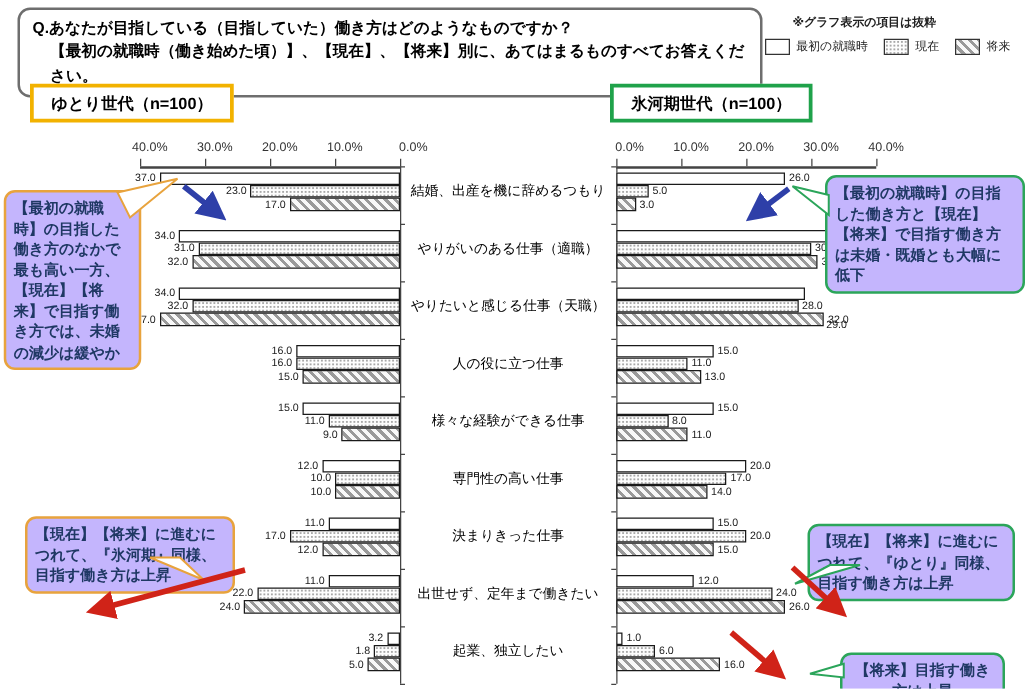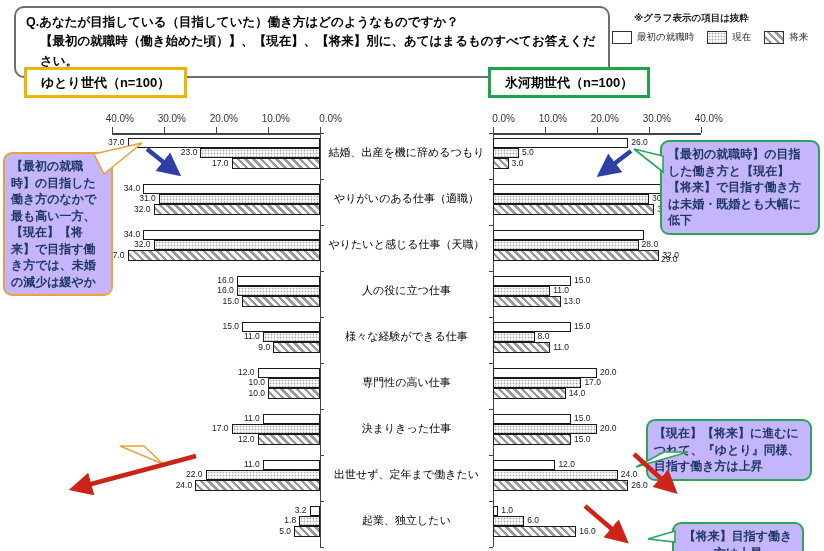--- a/index.html
+++ b/index.html
@@ -235,20 +235,21 @@
       <div class="bar sw-dots" style="left: 493px; top: 515.9px; width: 31.2px; height: 10.4px;"></div>
       <div class="bar-value" style="left: 527.2px; top: 515.4px;">6.0</div>
       <div class="bar sw-hatch" style="left: 294px; top: 526.3px; width: 26px; height: 10.4px;"></div>
       <div class="bar-value" style="left: 241px; top: 525.8px; text-align: right;">5.0</div>
       <div class="bar sw-hatch" style="left: 493px; top: 526.3px; width: 83.2px; height: 10.4px;"></div>
       <div class="bar-value" style="left: 579.2px; top: 525.8px;">16.0</div>
     </div>
 
   <div class="bubble orange b1">【最初の就職時】の目指した働き方のなかで最も高い一方、【現在】【将来】で目指す働き方では、未婚の減少は緩やか</div>
   <div class="bubble green b2">【最初の就職時】の目指した働き方と【現在】【将来】で目指す働き方は未婚・既婚とも大幅に低下</div>
+  <div class="bubble orange b3">【現在】【将来】に進むにつれて、『氷河期』同様、目指す働き方は上昇</div>
   <div class="bubble green b4">【現在】【将来】に進むにつれて、『ゆとり』同様、目指す働き方は上昇</div>
   <div class="bubble green b5">【将来】目指す働き方は上昇</div>
 
   <svg class="overlay" width="824" height="551" viewBox="0 0 824 551">
     <defs>
       <marker id="mb" markerWidth="5.2" markerHeight="5.2" refX="2.6" refY="2.6" orient="auto">
         <path d="M0,0 L5.2,2.6 L0,5.2 z" fill="#2E3FA8"></path>
       </marker>
       <marker id="mr" markerWidth="5.2" markerHeight="5.2" refX="2.6" refY="2.6" orient="auto">
         <path d="M0,0 L5.2,2.6 L0,5.2 z" fill="#D02318"></path>

